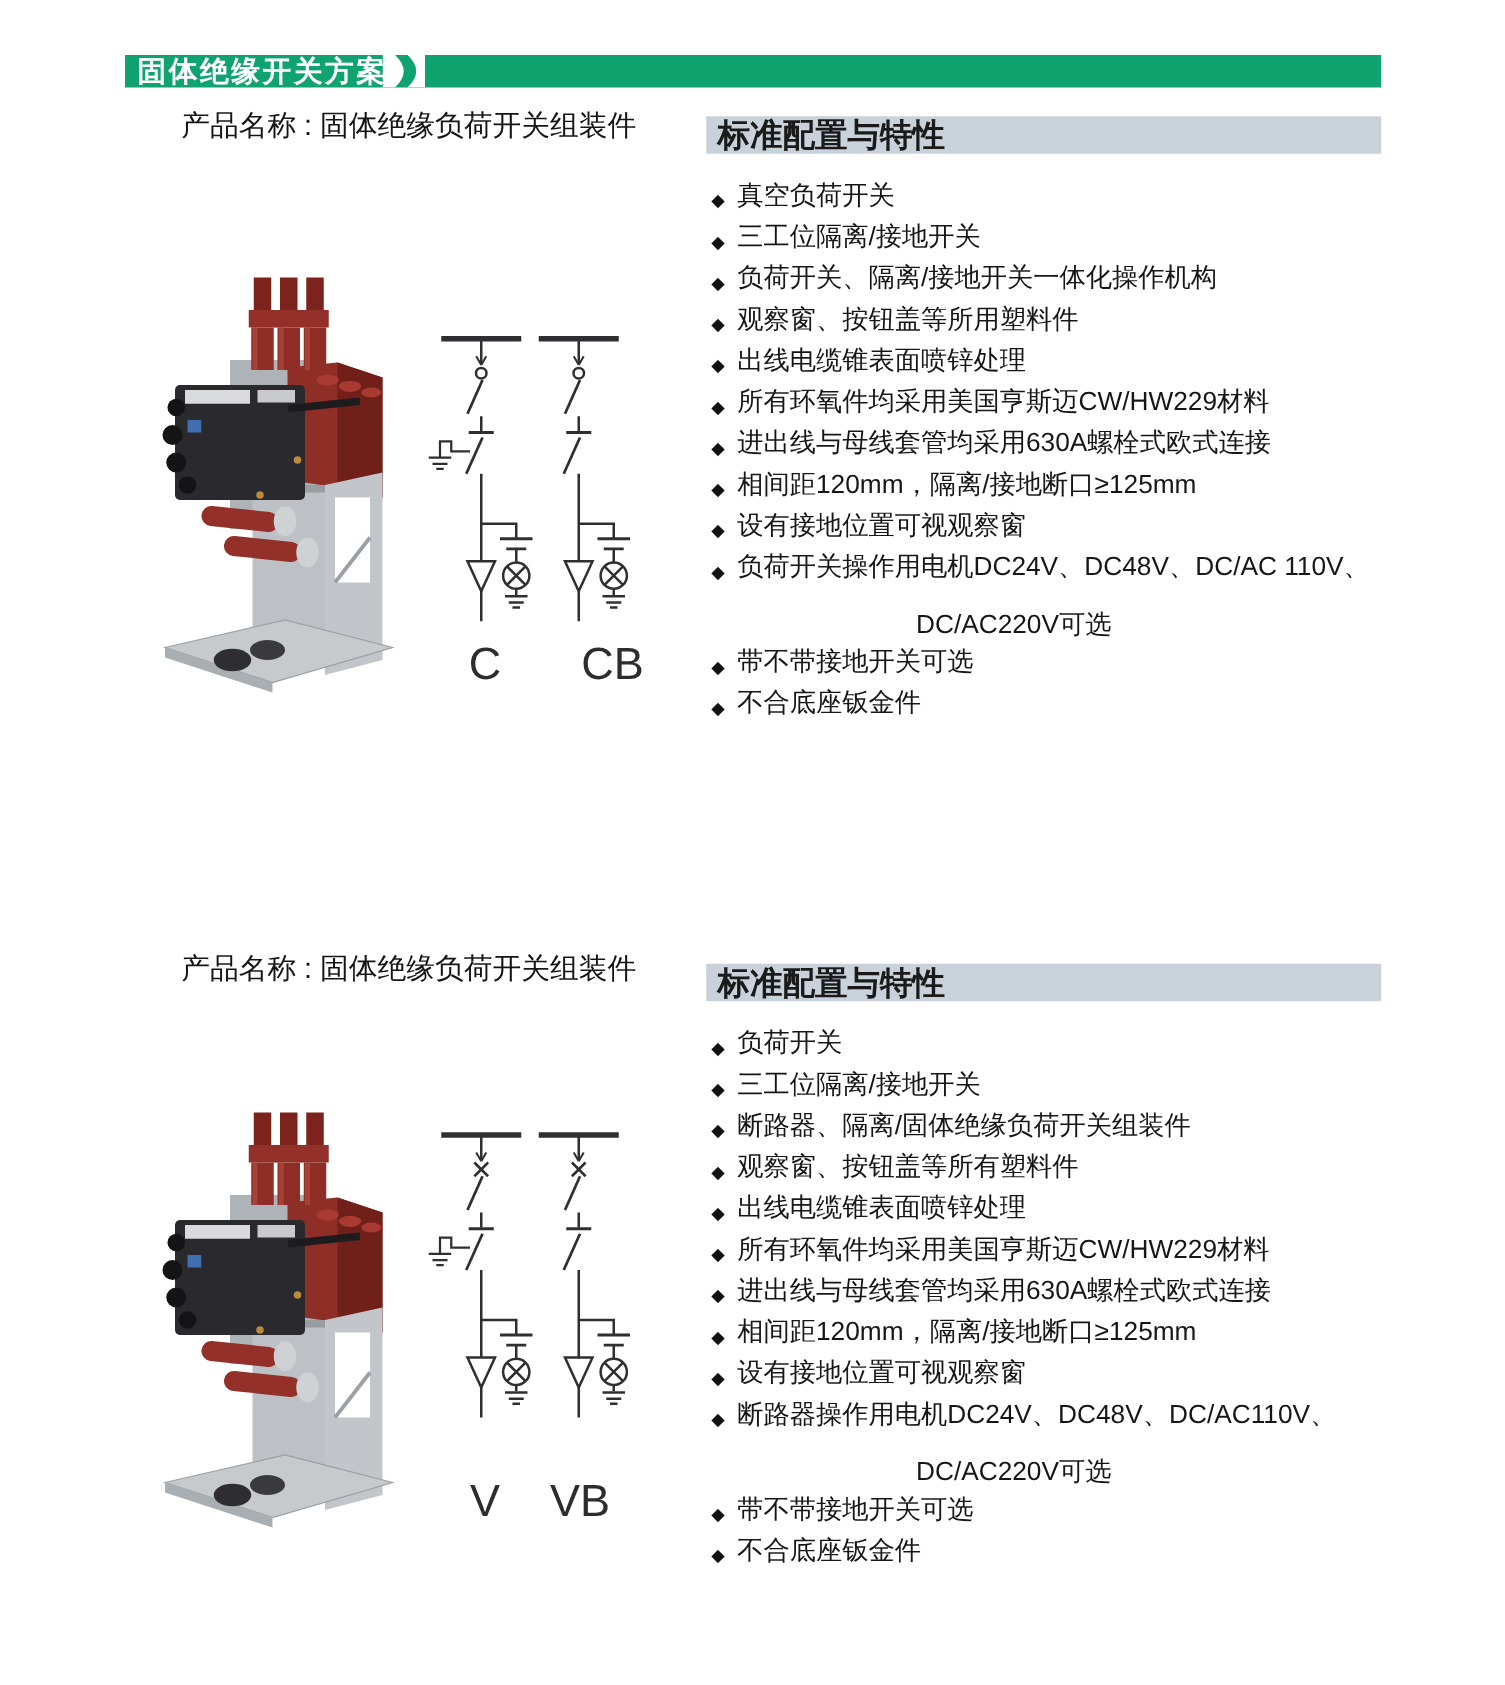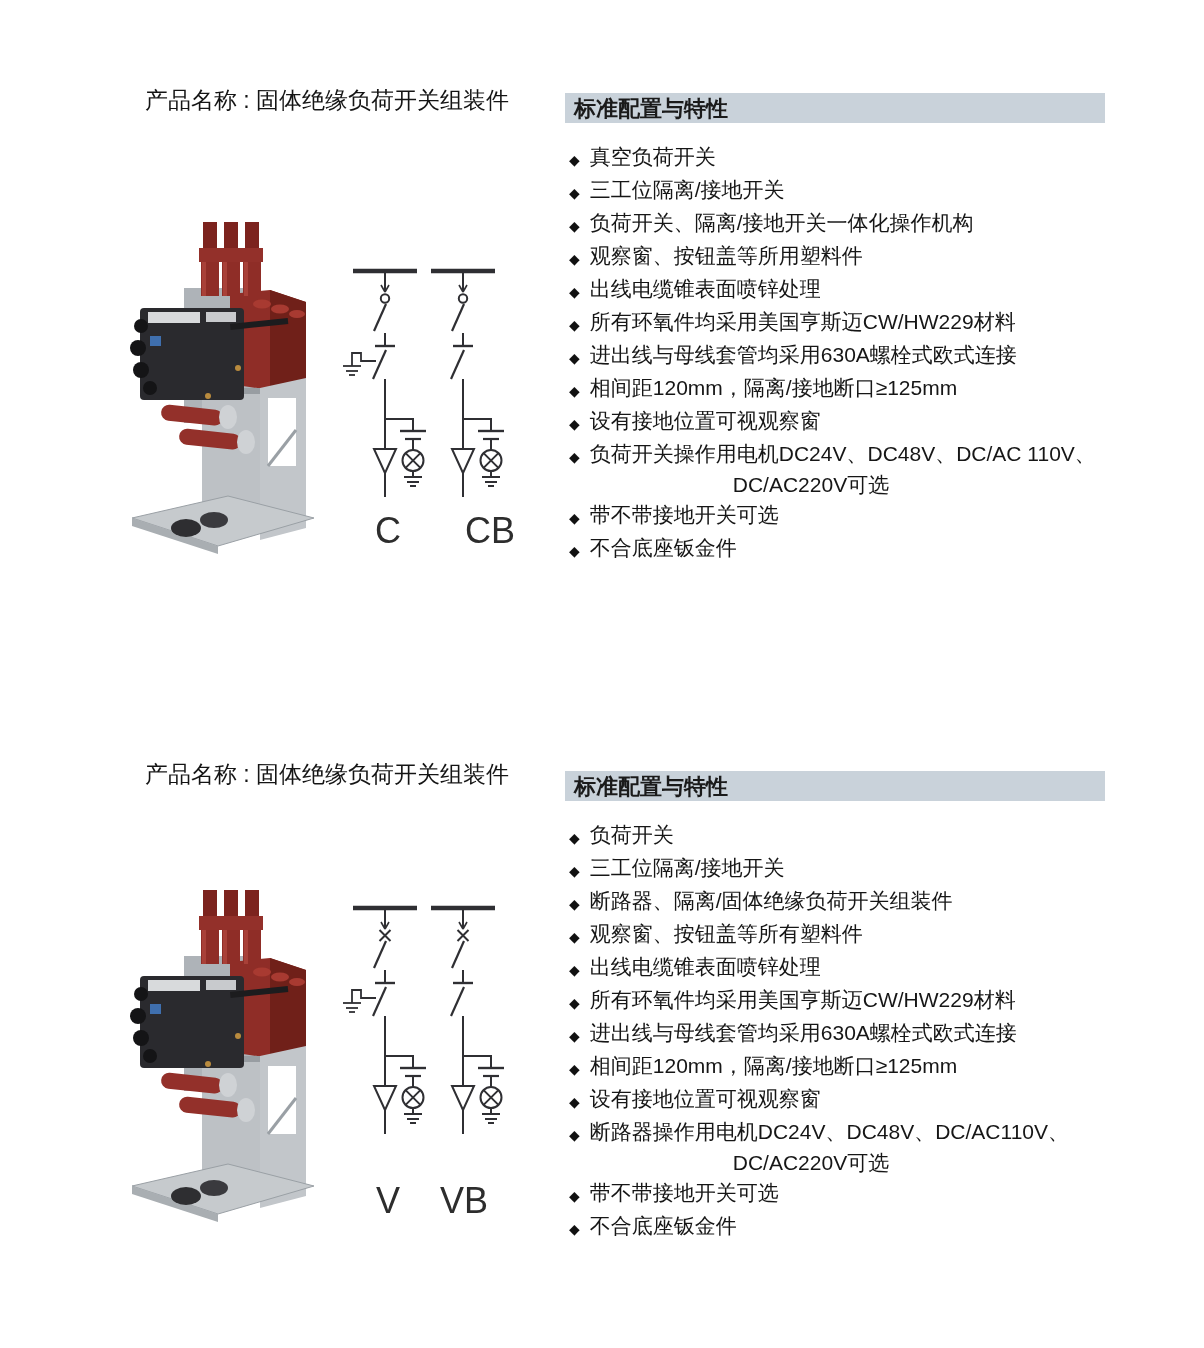--- a/index.html
+++ b/index.html
@@ -13,30 +13,30 @@
     position:absolute;left:10px;top:0;height:26px;line-height:27px;
     font-size:23px;font-weight:bold;color:#ffffff;letter-spacing:2px;white-space:nowrap;
   }
   .banner-notch{position:absolute;left:206px;top:0;width:34px;height:26px;}
   
   .product{position:absolute;left:97px;width:460px;font-size:23px;line-height:32px;color:#141414;text-align:center;}
   .p1{top:84px}.p2{top:758px}
   
   .cfg-bar{
     position:absolute;left:565px;width:540px;height:30px;background:#c9d2da;
-    font-size:22px;font-weight:bold;color:#1a1a1a;line-height:31px;padding-left:9px;box-sizing:border-box;
+    font-size:26px;font-weight:bold;color:#1a1a1a;line-height:31px;padding-left:9px;box-sizing:border-box;
   }
   .b1{top:93px}.b2{top:771px}
   
   .features{position:absolute;left:569px;width:575px;}
   .f1{top:146px}.f2{top:824px}
   .feat{display:flex;margin-bottom:8px;font-size:21px;line-height:22px;color:#161616;}
   .bullet{flex:0 0 auto;font-size:14px;margin:3px 10px 0 0;color:#111;}
   .txt{flex:1 1 auto;}
-  .cont{display:block;margin-left:143px;margin-top:9px;}
+  .cont{display:block;margin-left:143px;margin-top:24px;}
   
   .diagram{position:absolute;left:333px;width:190px;height:246px;}
   .d1{top:255px}.d2{top:892px}
   .dcol{position:absolute;top:0;width:104px;height:246px;}
   .dcol.left{left:0}.dcol.right{left:78px}
   .dlabel{position:absolute;width:76px;text-align:center;font-size:36px;color:#2d2d2d;}
   .dl-0a{left:350px;top:510px}.dl-0b{left:452px;top:510px}
   .dl-1a{left:350px;top:1180px}.dl-1b{left:426px;top:1180px}
   
   .photo{position:absolute;left:110px;width:228px;height:372px;}
@@ -101,20 +101,27 @@
         <ellipse cx="118" cy="219" rx="9" ry="12" fill="#cfd2d5"></ellipse>
         <rect x="70" y="230" width="62" height="16" rx="8" fill="#93302a" transform="rotate(6 70 230)"></rect>
         <ellipse cx="136" cy="244" rx="9" ry="12" fill="#cfd2d5"></ellipse>
       </g>
     </g>
   </defs>
 </svg>
 
 <div class="page">
 
+  <div class="banner">
+    <span class="banner-title">固体绝缘开关方案</span>
+    <svg class="banner-notch" viewBox="0 0 34 26">
+      <rect x="0" y="0" width="34" height="26" fill="#ffffff"></rect>
+      <path d="M10,0 H20 Q34,13 20,26 H10 Q24,13 10,0 Z" fill="#0ea36f"></path>
+    </svg>
+  </div>
 
   <div class="product p1">
     <div>产品名称 : 固体绝缘负荷开关组装件</div>
   </div>
 
   <div class="cfg-bar b1">
     <span>标准配置与特性</span>
   </div>
 
   <div class="features f1">

